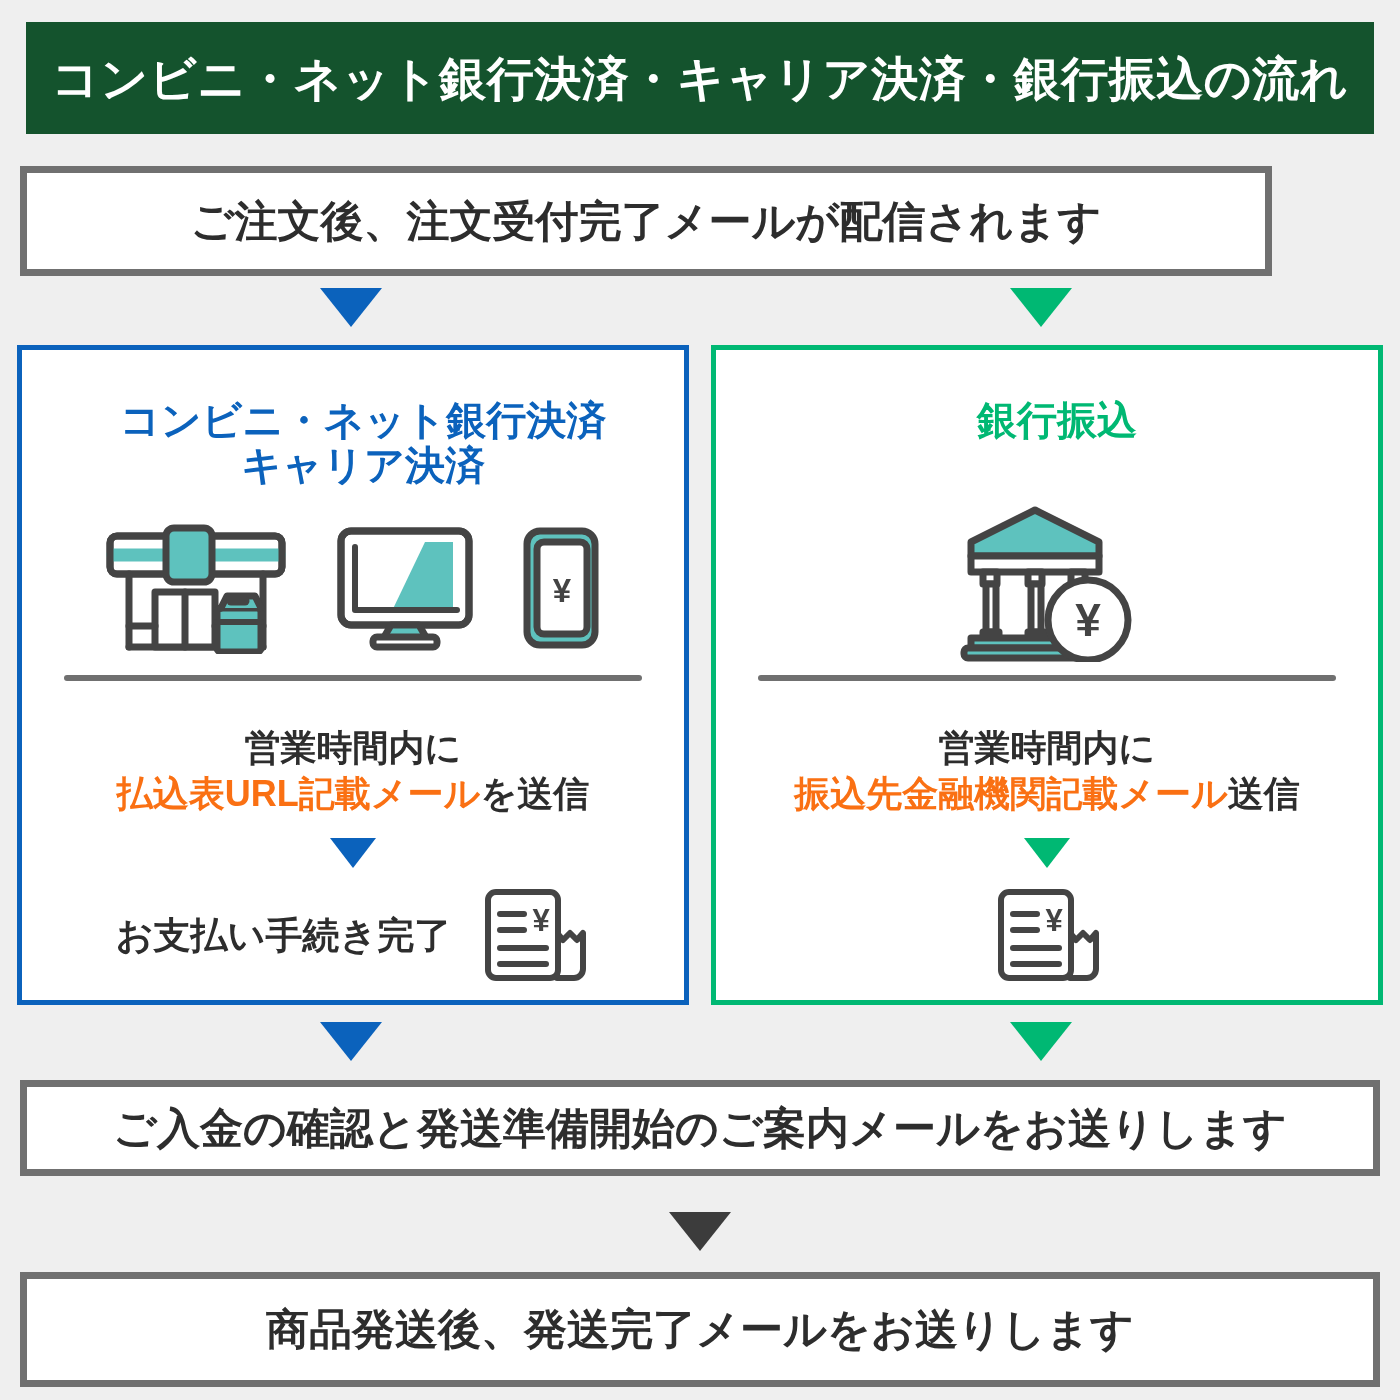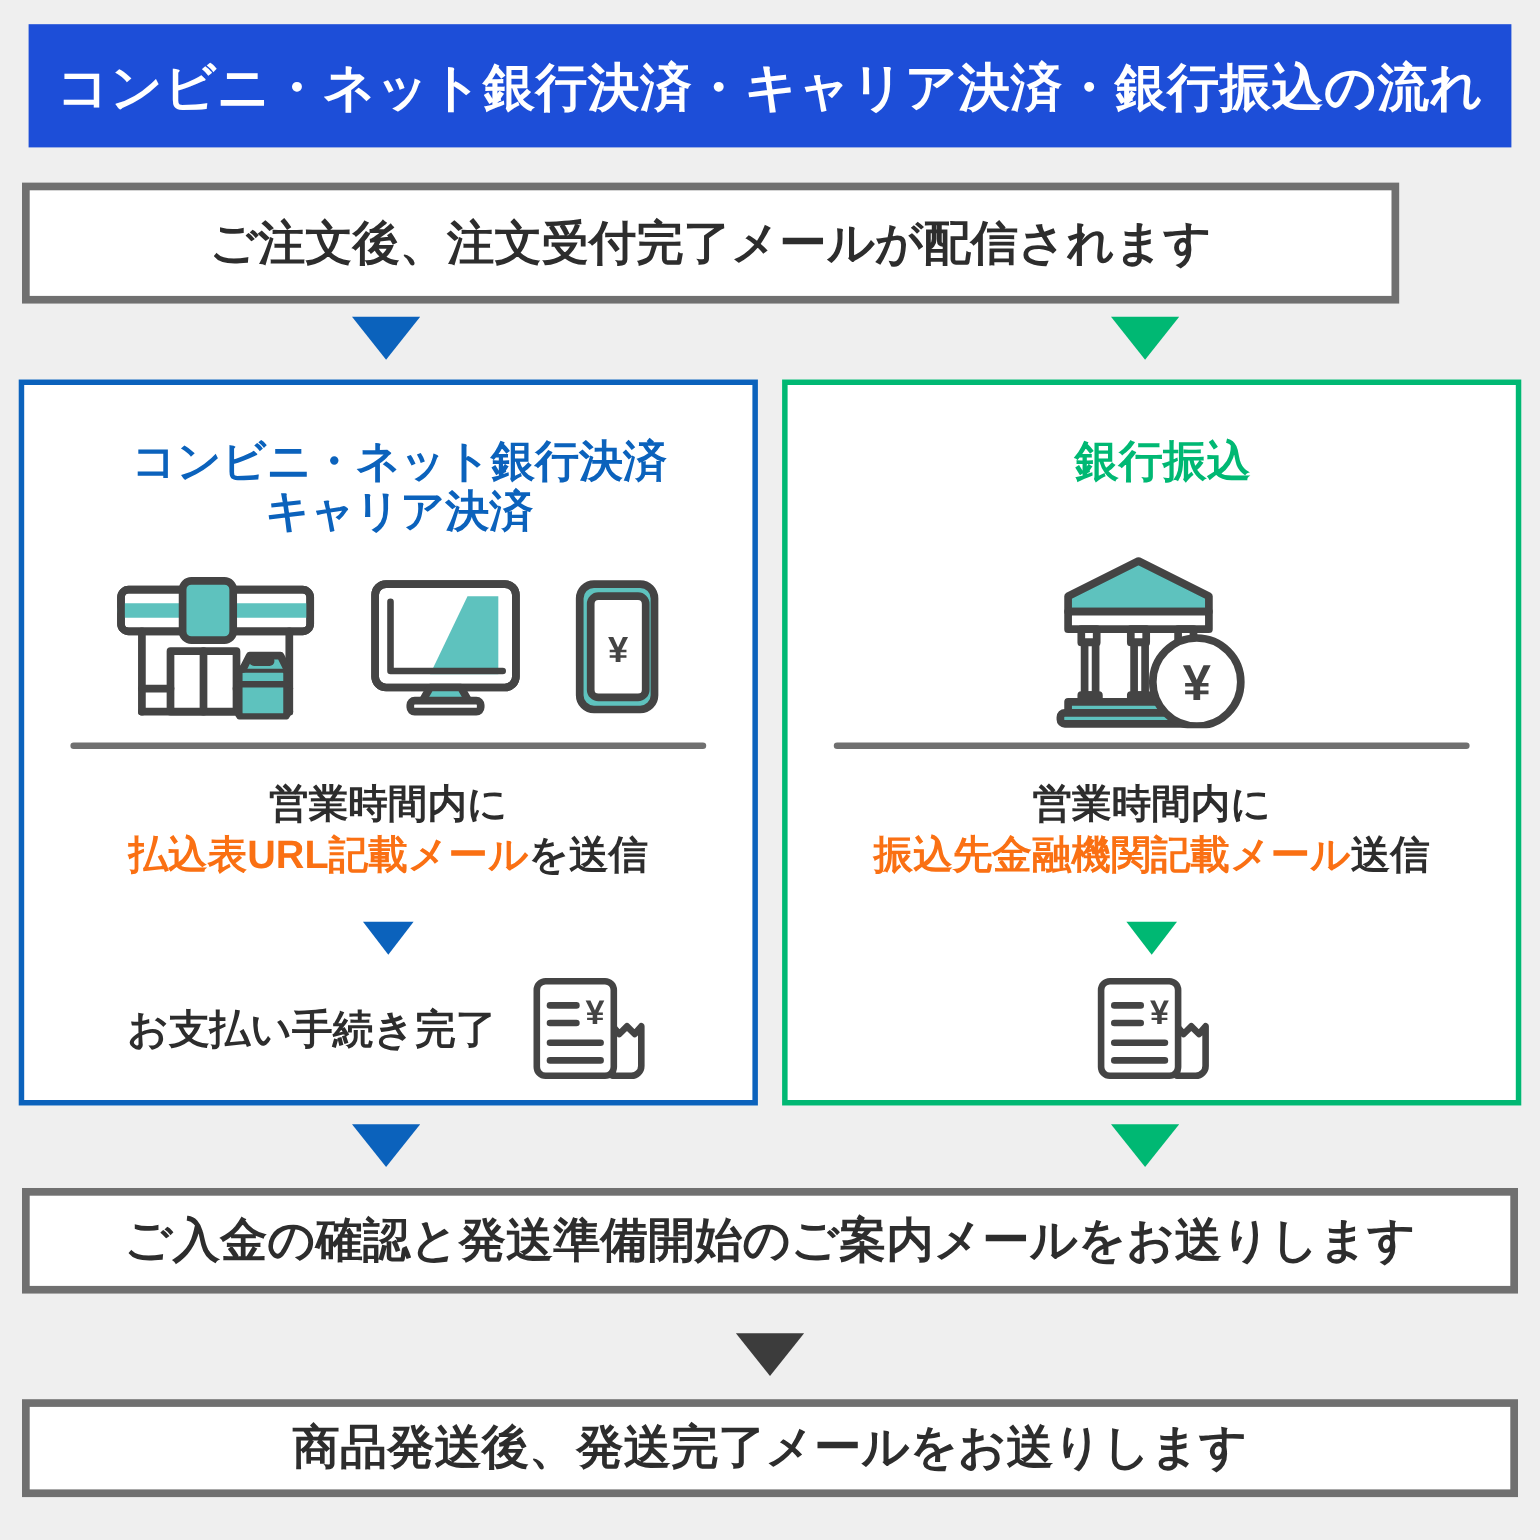--- a/index.html
+++ b/index.html
@@ -9,42 +9,42 @@
     background:#efefef;
     font-family:"Liberation Sans","DejaVu Sans",sans-serif;
     -webkit-font-smoothing:antialiased;
     overflow:hidden;
   }
   .page{position:relative;width:1400px;height:1400px;}
 
   
   .header-bar{
     position:absolute;left:26px;top:22px;width:1348px;height:112px;
-    background:#1d4ed8;
+    background:#14532d;
     display:flex;align-items:center;justify-content:center;
   }
   .header-bar .ttl{
     color:#ffffff;font-size:47px;font-weight:bold;letter-spacing:0.5px;
     white-space:nowrap;line-height:1;
   }
 
   
   .step-box{
     position:absolute;
     background:#ffffff;
     border:7px solid #707070;
     box-sizing:border-box;
     display:flex;align-items:center;justify-content:center;
   }
   .step-box .txt{
     color:#2d2d2d;font-size:43px;font-weight:bold;white-space:nowrap;line-height:1;
   }
   #step-order{left:20px;top:166px;width:1252px;height:110px;}
   #step-confirm{left:20px;top:1080px;width:1360px;height:96px;}
-  #step-shipped{left:20px;top:1272px;width:1360px;height:89px;}
+  #step-shipped{left:20px;top:1272px;width:1360px;height:115px;}
 
   
   .arrow{
     position:absolute;width:0;height:0;
     border-left:31px solid transparent;
     border-right:31px solid transparent;
   }
   .arrow.blue{border-top:39px solid #0b62bc;}
   .arrow.green{border-top:39px solid #00b873;}
   .arrow.dark{border-top:39px solid #3c3c3c;}
@@ -84,21 +84,21 @@
     display:flex;align-items:center;justify-content:center;gap:46px;
   }
   #panel-furikomi .icon-row{top:150px;height:165px;}
 
   .divider{
     position:absolute;top:325px;left:42px;right:42px;height:6px;
     background:#707070;border-radius:3px;
   }
 
   .note{
-    position:absolute;left:0;right:0;top:358px;
+    position:absolute;left:0;right:0;top:375px;
     text-align:center;font-size:36px;font-weight:bold;color:#2d2d2d;
     line-height:1.28;white-space:nowrap;
   }
   .note .hl{color:#fa7013;}
 
   .result-row{
     position:absolute;left:0;right:0;top:530px;height:110px;
     display:flex;align-items:center;justify-content:center;gap:27px;
   }
   .result-row .rtxt{

